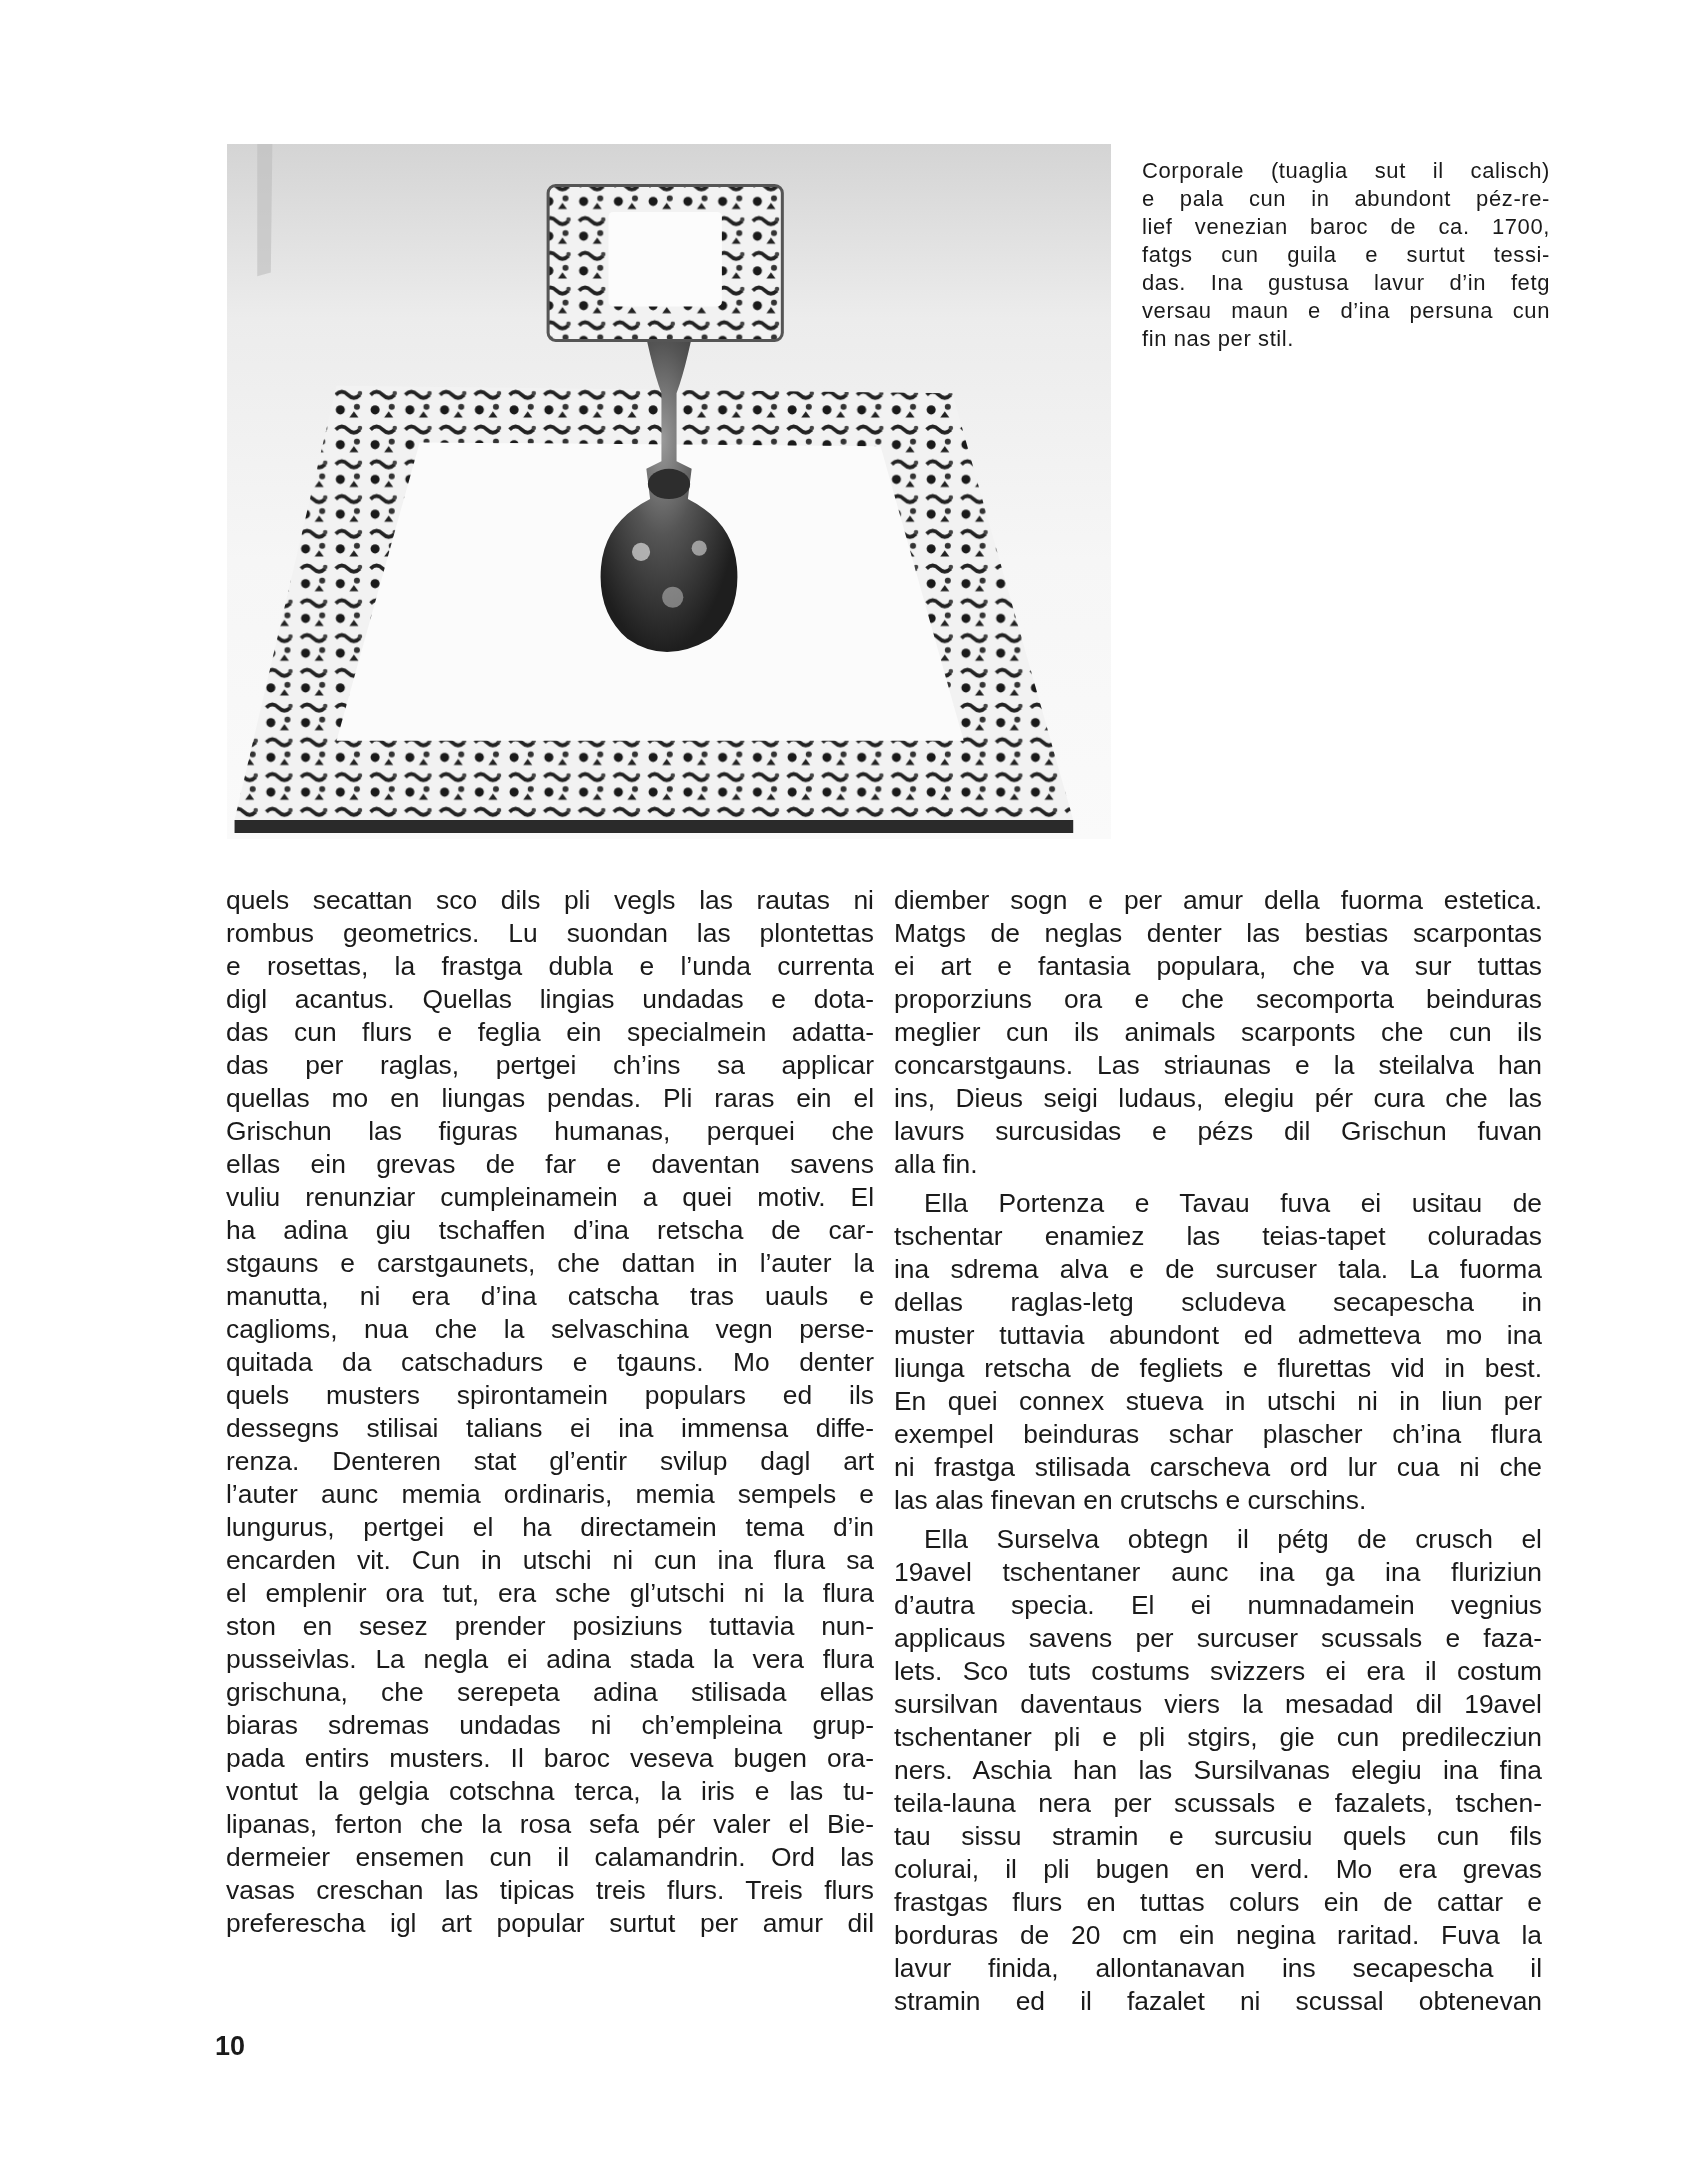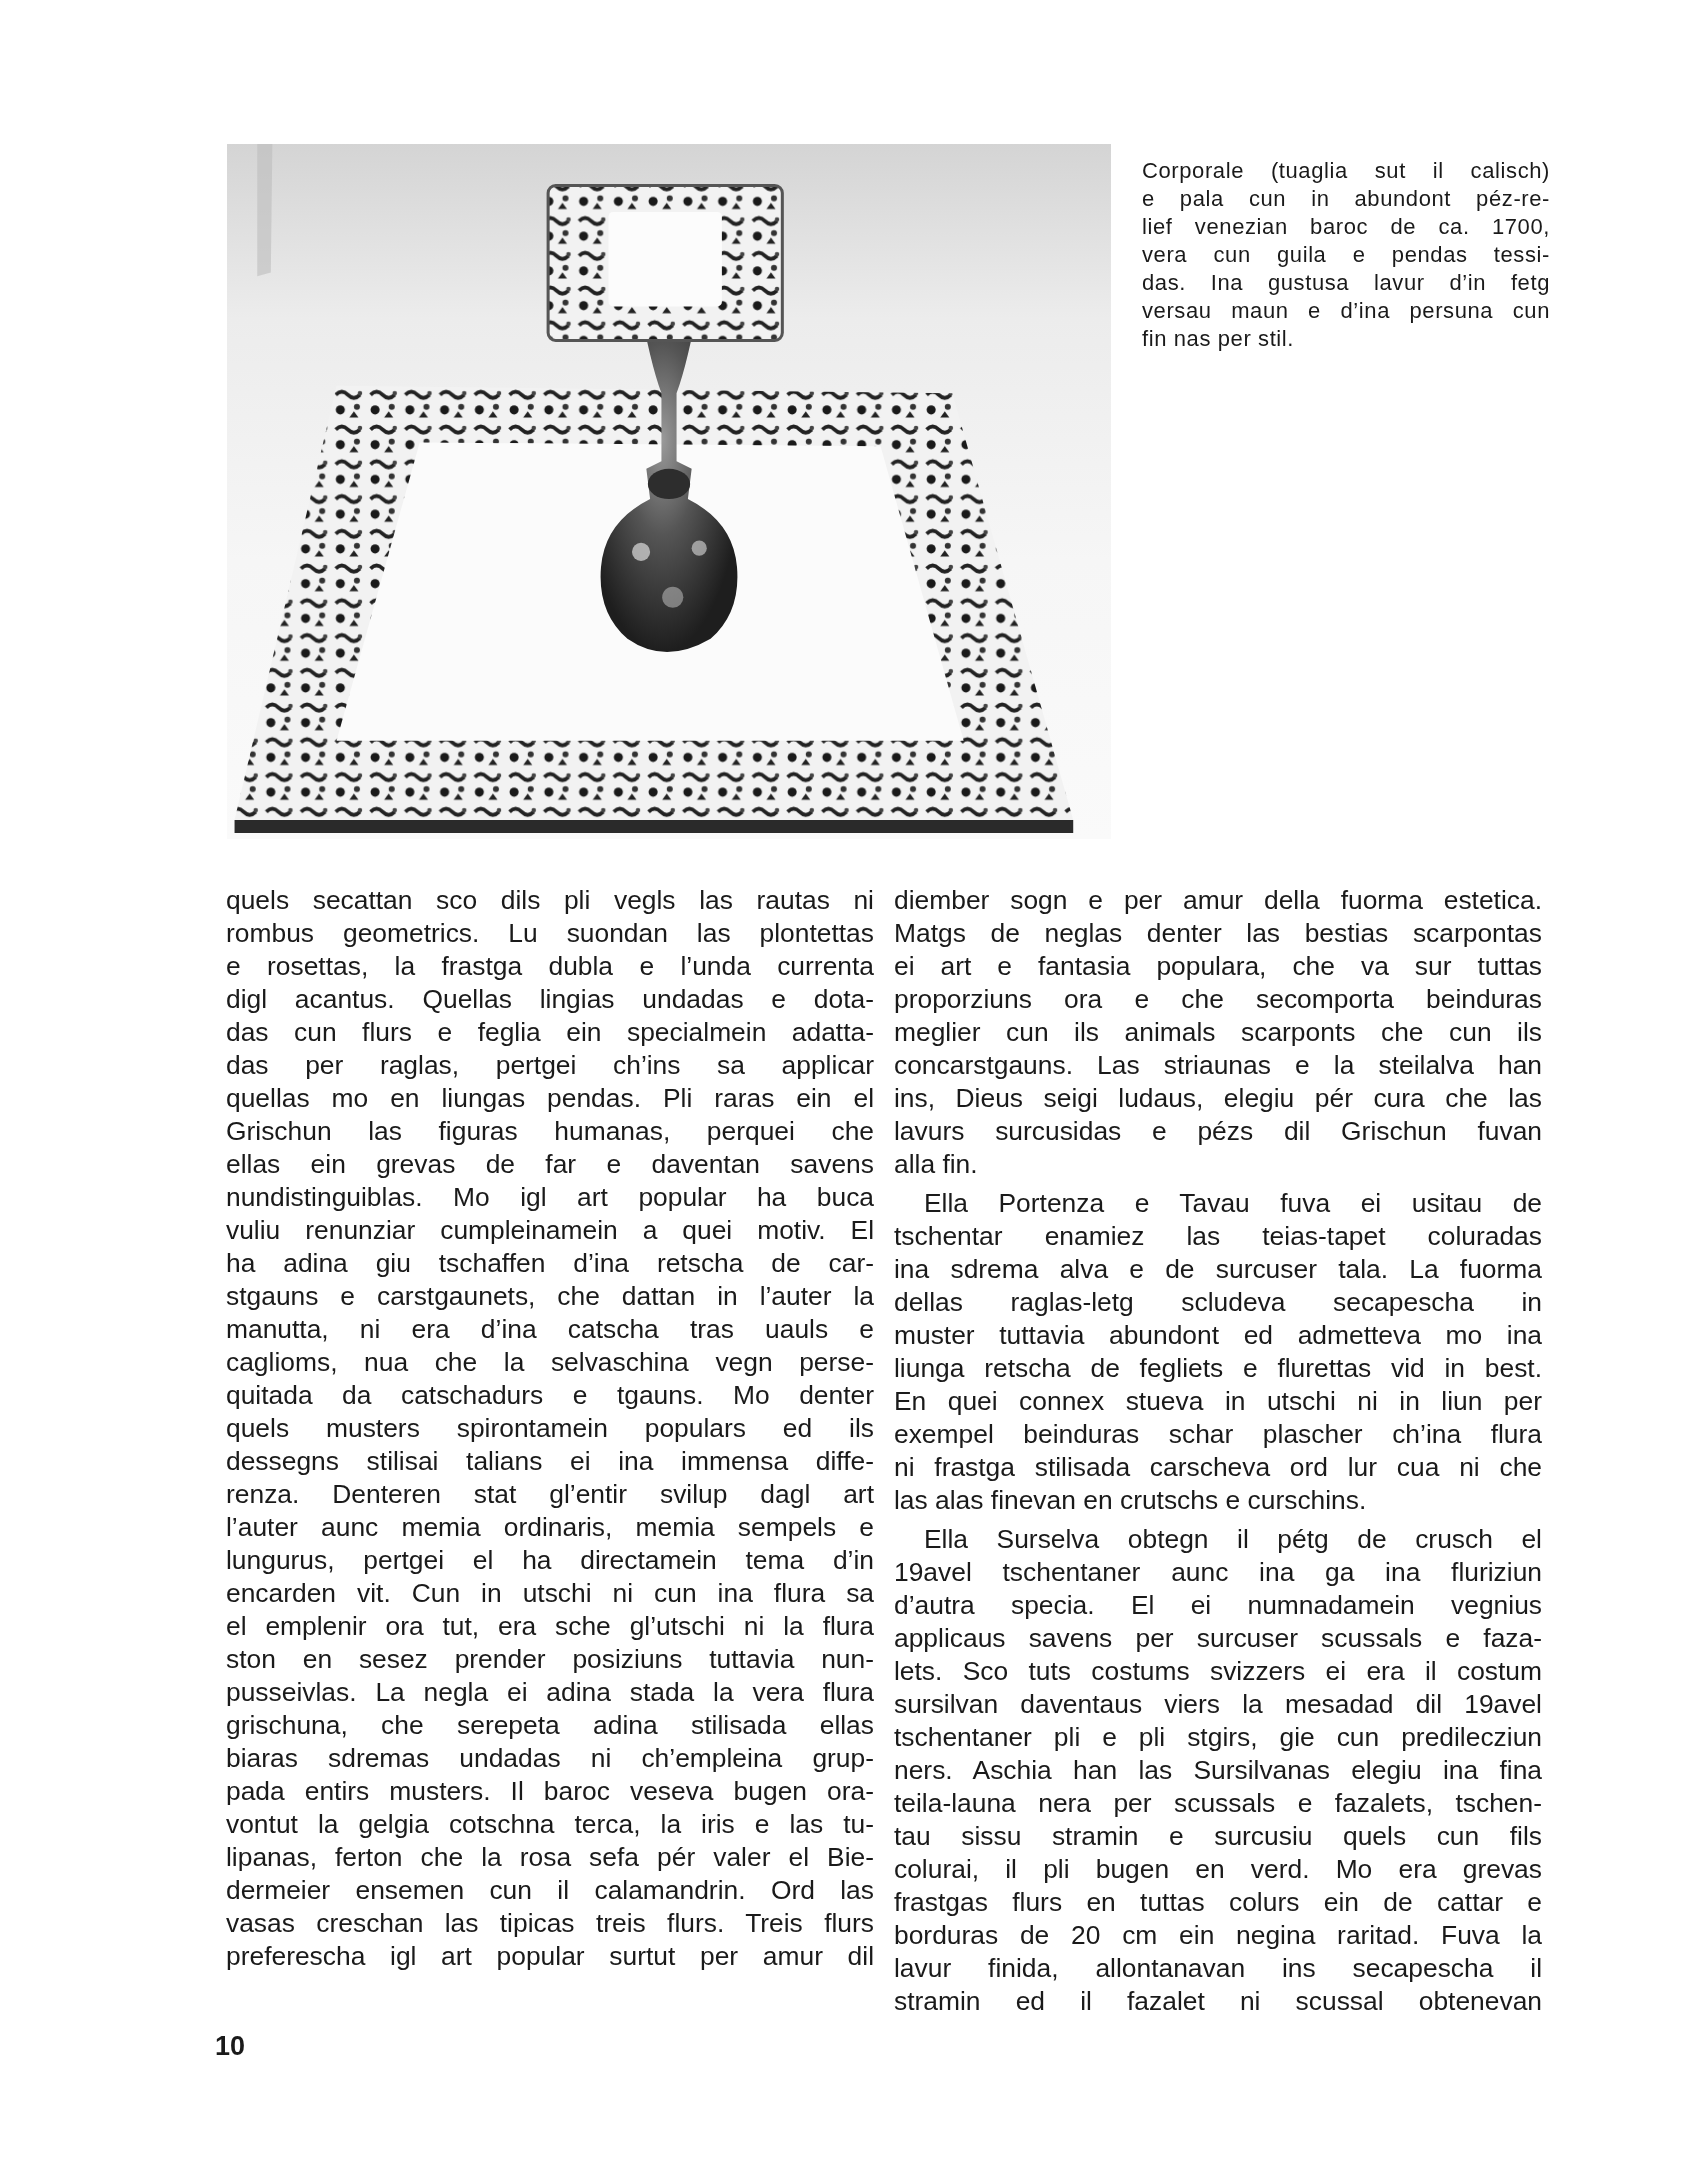--- a/index.html
+++ b/index.html
@@ -57,38 +57,37 @@
       <rect x="425" y="55" width="310" height="205" rx="10" fill="url(#lace)" stroke="#555" stroke-width="4"></rect>
       <rect x="505" y="90" width="150" height="125" rx="6" fill="#fcfcfc"></rect>
     </g>
   </svg>
 </div>
 
 <div class="caption" id="caption">
     <span class="line">Corporale (tuaglia sut il calisch)</span>
     <span class="line">e pala cun in abundont péz-re-</span>
     <span class="line">lief venezian baroc de ca. 1700,</span>
-    <span class="line">vera cun guila e pendas tessi-</span>
+    <span class="line">fatgs cun guila e surtut tessi-</span>
     <span class="line">das. Ina gustusa lavur d’in fetg</span>
     <span class="line">versau maun e d’ina persuna cun</span>
     <span class="line last">fin nas per stil.</span>
   </div>
 
 <div class="col left" id="col-left">
     <div>
       <span class="line">quels secattan sco dils pli vegls las rautas ni</span>
       <span class="line">rombus geometrics. Lu suondan las plontettas</span>
       <span class="line">e rosettas, la frastga dubla e l’unda currenta</span>
       <span class="line">digl acantus. Quellas lingias undadas e dota-</span>
       <span class="line">das cun flurs e feglia ein specialmein adatta-</span>
       <span class="line">das per raglas, pertgei ch’ins sa applicar</span>
       <span class="line">quellas mo en liungas pendas. Pli raras ein el</span>
       <span class="line">Grischun las figuras humanas, perquei che</span>
       <span class="line">ellas ein grevas de far e daventan savens</span>
-      <span class="line">nundistinguiblas. Mo igl art popular ha buca</span>
       <span class="line">vuliu renunziar cumpleinamein a quei motiv. El</span>
       <span class="line">ha adina giu tschaffen d’ina retscha de car-</span>
       <span class="line">stgauns e carstgaunets, che dattan in l’auter la</span>
       <span class="line">manutta, ni era d’ina catscha tras uauls e</span>
       <span class="line">caglioms, nua che la selvaschina vegn perse-</span>
       <span class="line">quitada da catschadurs e tgauns. Mo denter</span>
       <span class="line">quels musters spirontamein populars ed ils</span>
       <span class="line">dessegns stilisai talians ei ina immensa diffe-</span>
       <span class="line">renza. Denteren stat gl’entir svilup dagl art</span>
       <span class="line">l’auter aunc memia ordinaris, memia sempels e</span>

